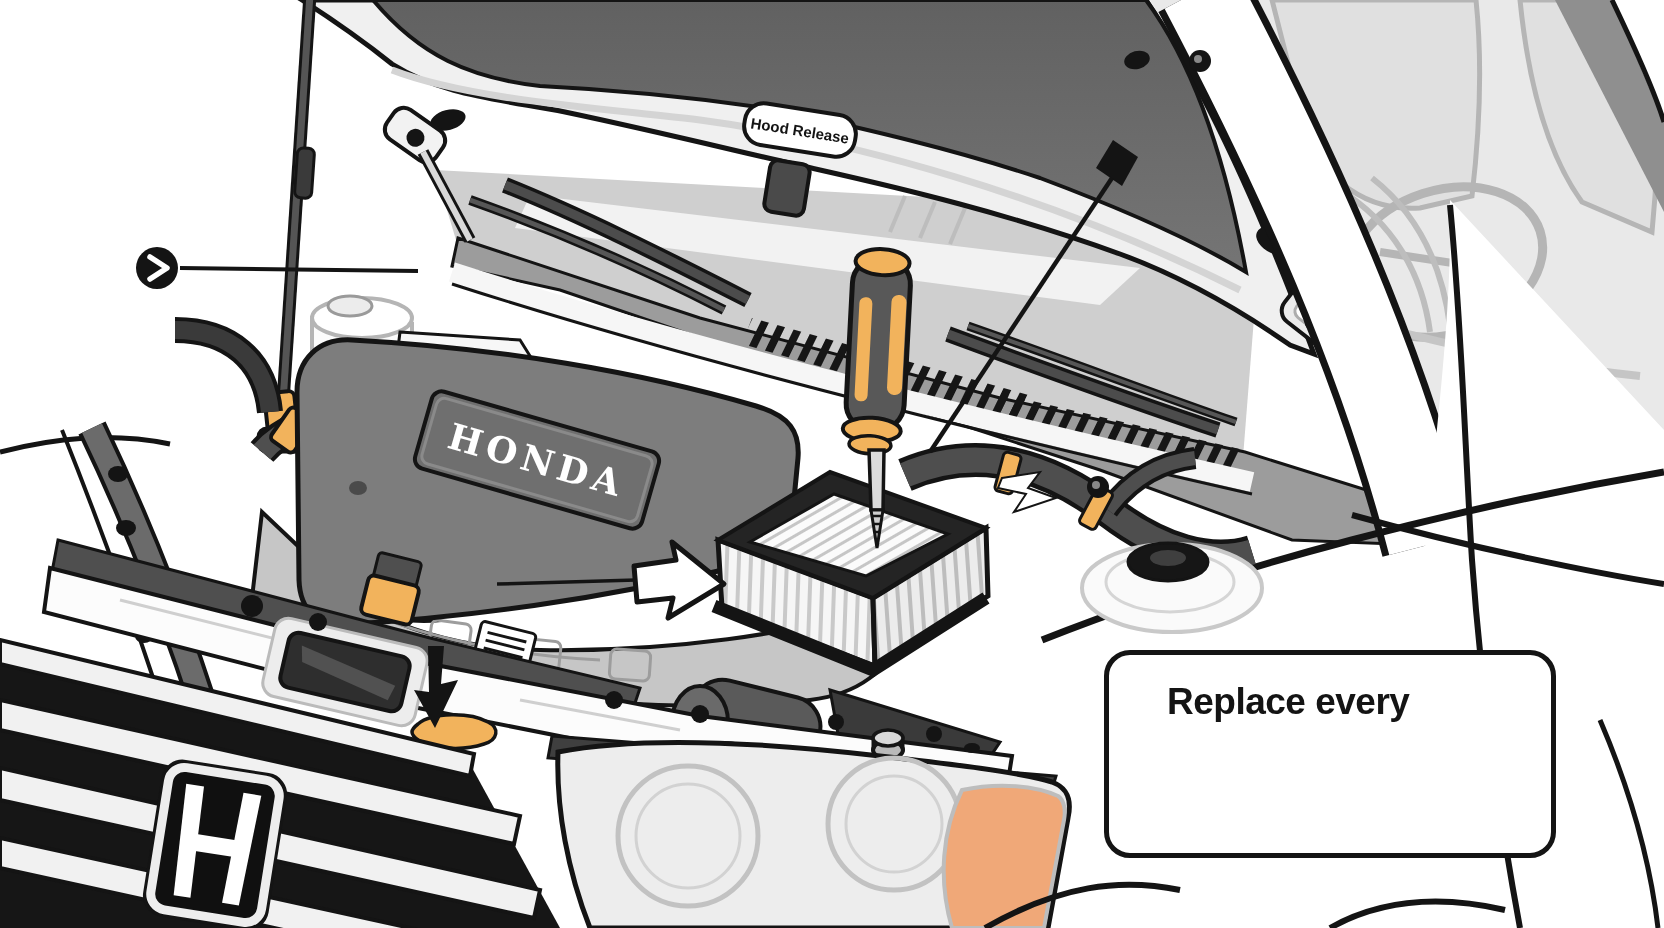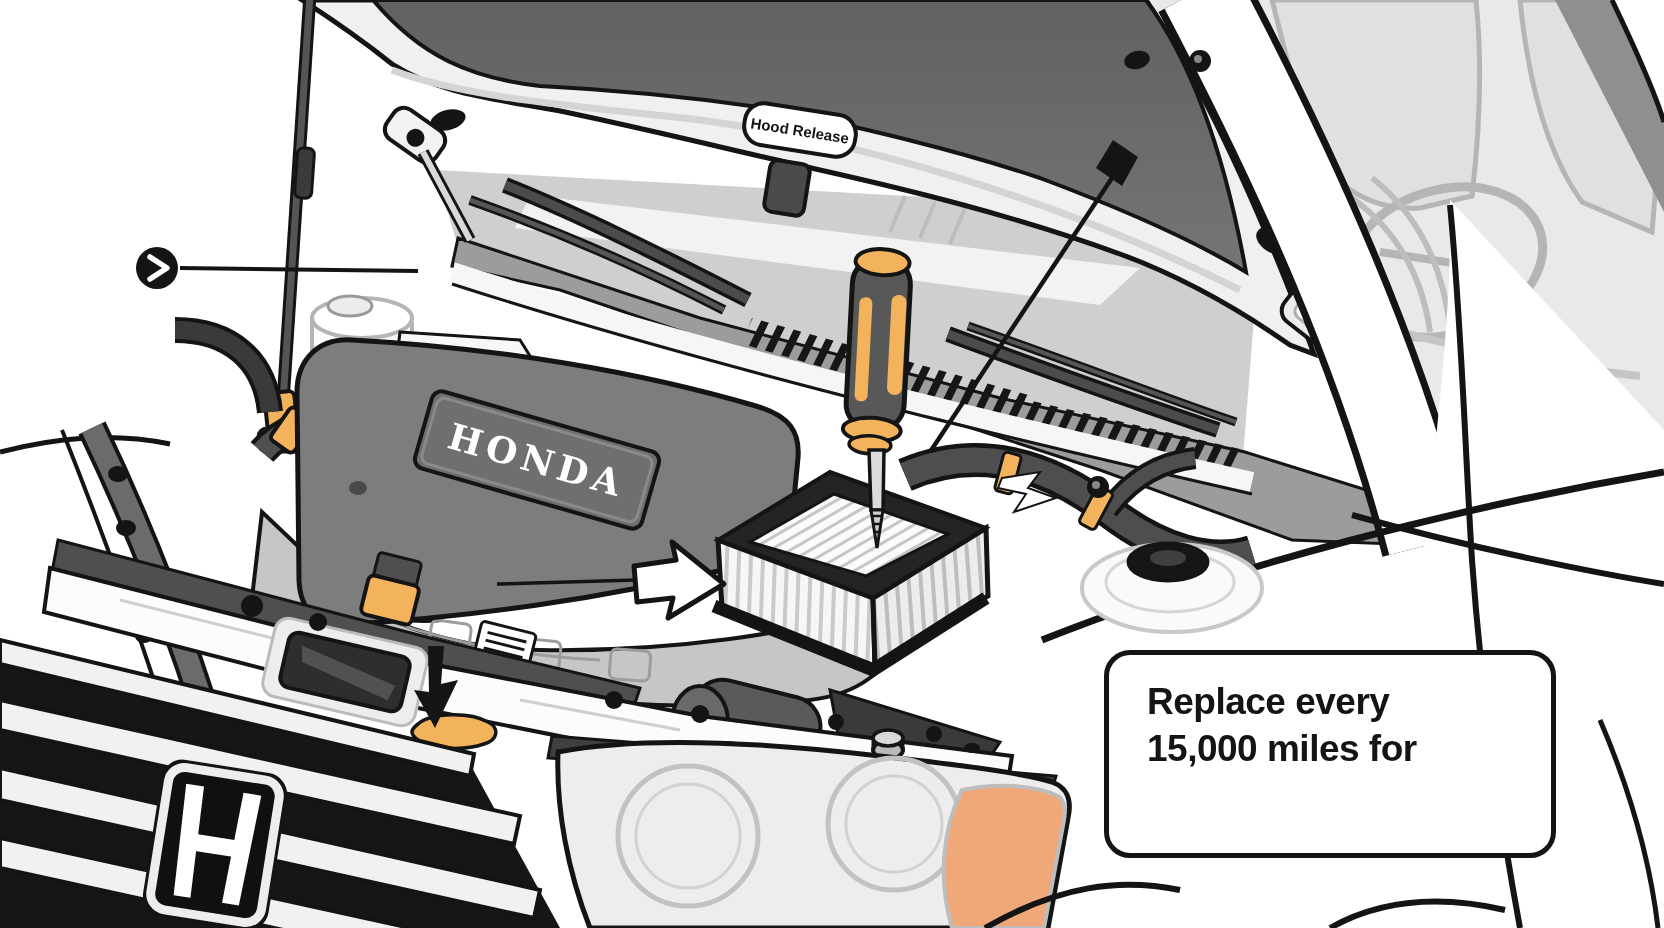--- a/index.html
+++ b/index.html
@@ -13,21 +13,21 @@
   text{user-select:none;}
   .honda-text{font-family:"DejaVu Serif",serif;font-weight:700;font-size:36px;
               letter-spacing:5px;fill:#ffffff;}
   .badge-text{font-family:"Liberation Sans",sans-serif;font-weight:700;font-size:15px;
               fill:var(--ink,#141414);}
   #caption-box{position:absolute;left:1104px;top:650px;width:452px;height:208px;
                box-sizing:border-box;border:5px solid var(--ink,#141414);
                border-radius:26px;background:var(--caption-bg,#fff);
                padding:24px 16px 0 38px;color:var(--ink,#141414);
                font:700 37px/1.27 "Liberation Sans",sans-serif;letter-spacing:-.5px;}
-  #caption-box span{display:block;}
+  #caption-box span{display:block;margin-left:20px;}
 </style>
 </head>
 <body>
 
 <div id="stage">
 <svg id="scene" width="1664" height="928" viewBox="0 0 1664 928">
   <defs>
     <linearGradient id="hoodG" x1="0" y1="0" x2="0" y2="1">
       <stop offset="0" stop-color="#616161"></stop>
           <stop offset="1" stop-color="#757575"></stop>
@@ -352,15 +352,14 @@
     </g>
     <g>
       <path d="M497,584 L636,580" stroke="#141414" stroke-width="3.5"></path>
       <polygon points="634,566 676,560 672,542 724,584 668,618 673,598 637,602" fill="#ffffff" stroke="#141414" stroke-width="5" stroke-linejoin="round"></polygon>
     </g>
   </g>
 </svg>
 
 <div id="caption-box">
   <span>Replace every</span>
-  <span>15,000 miles for</span>
 </div>
 </div>
 
 </body></html>

